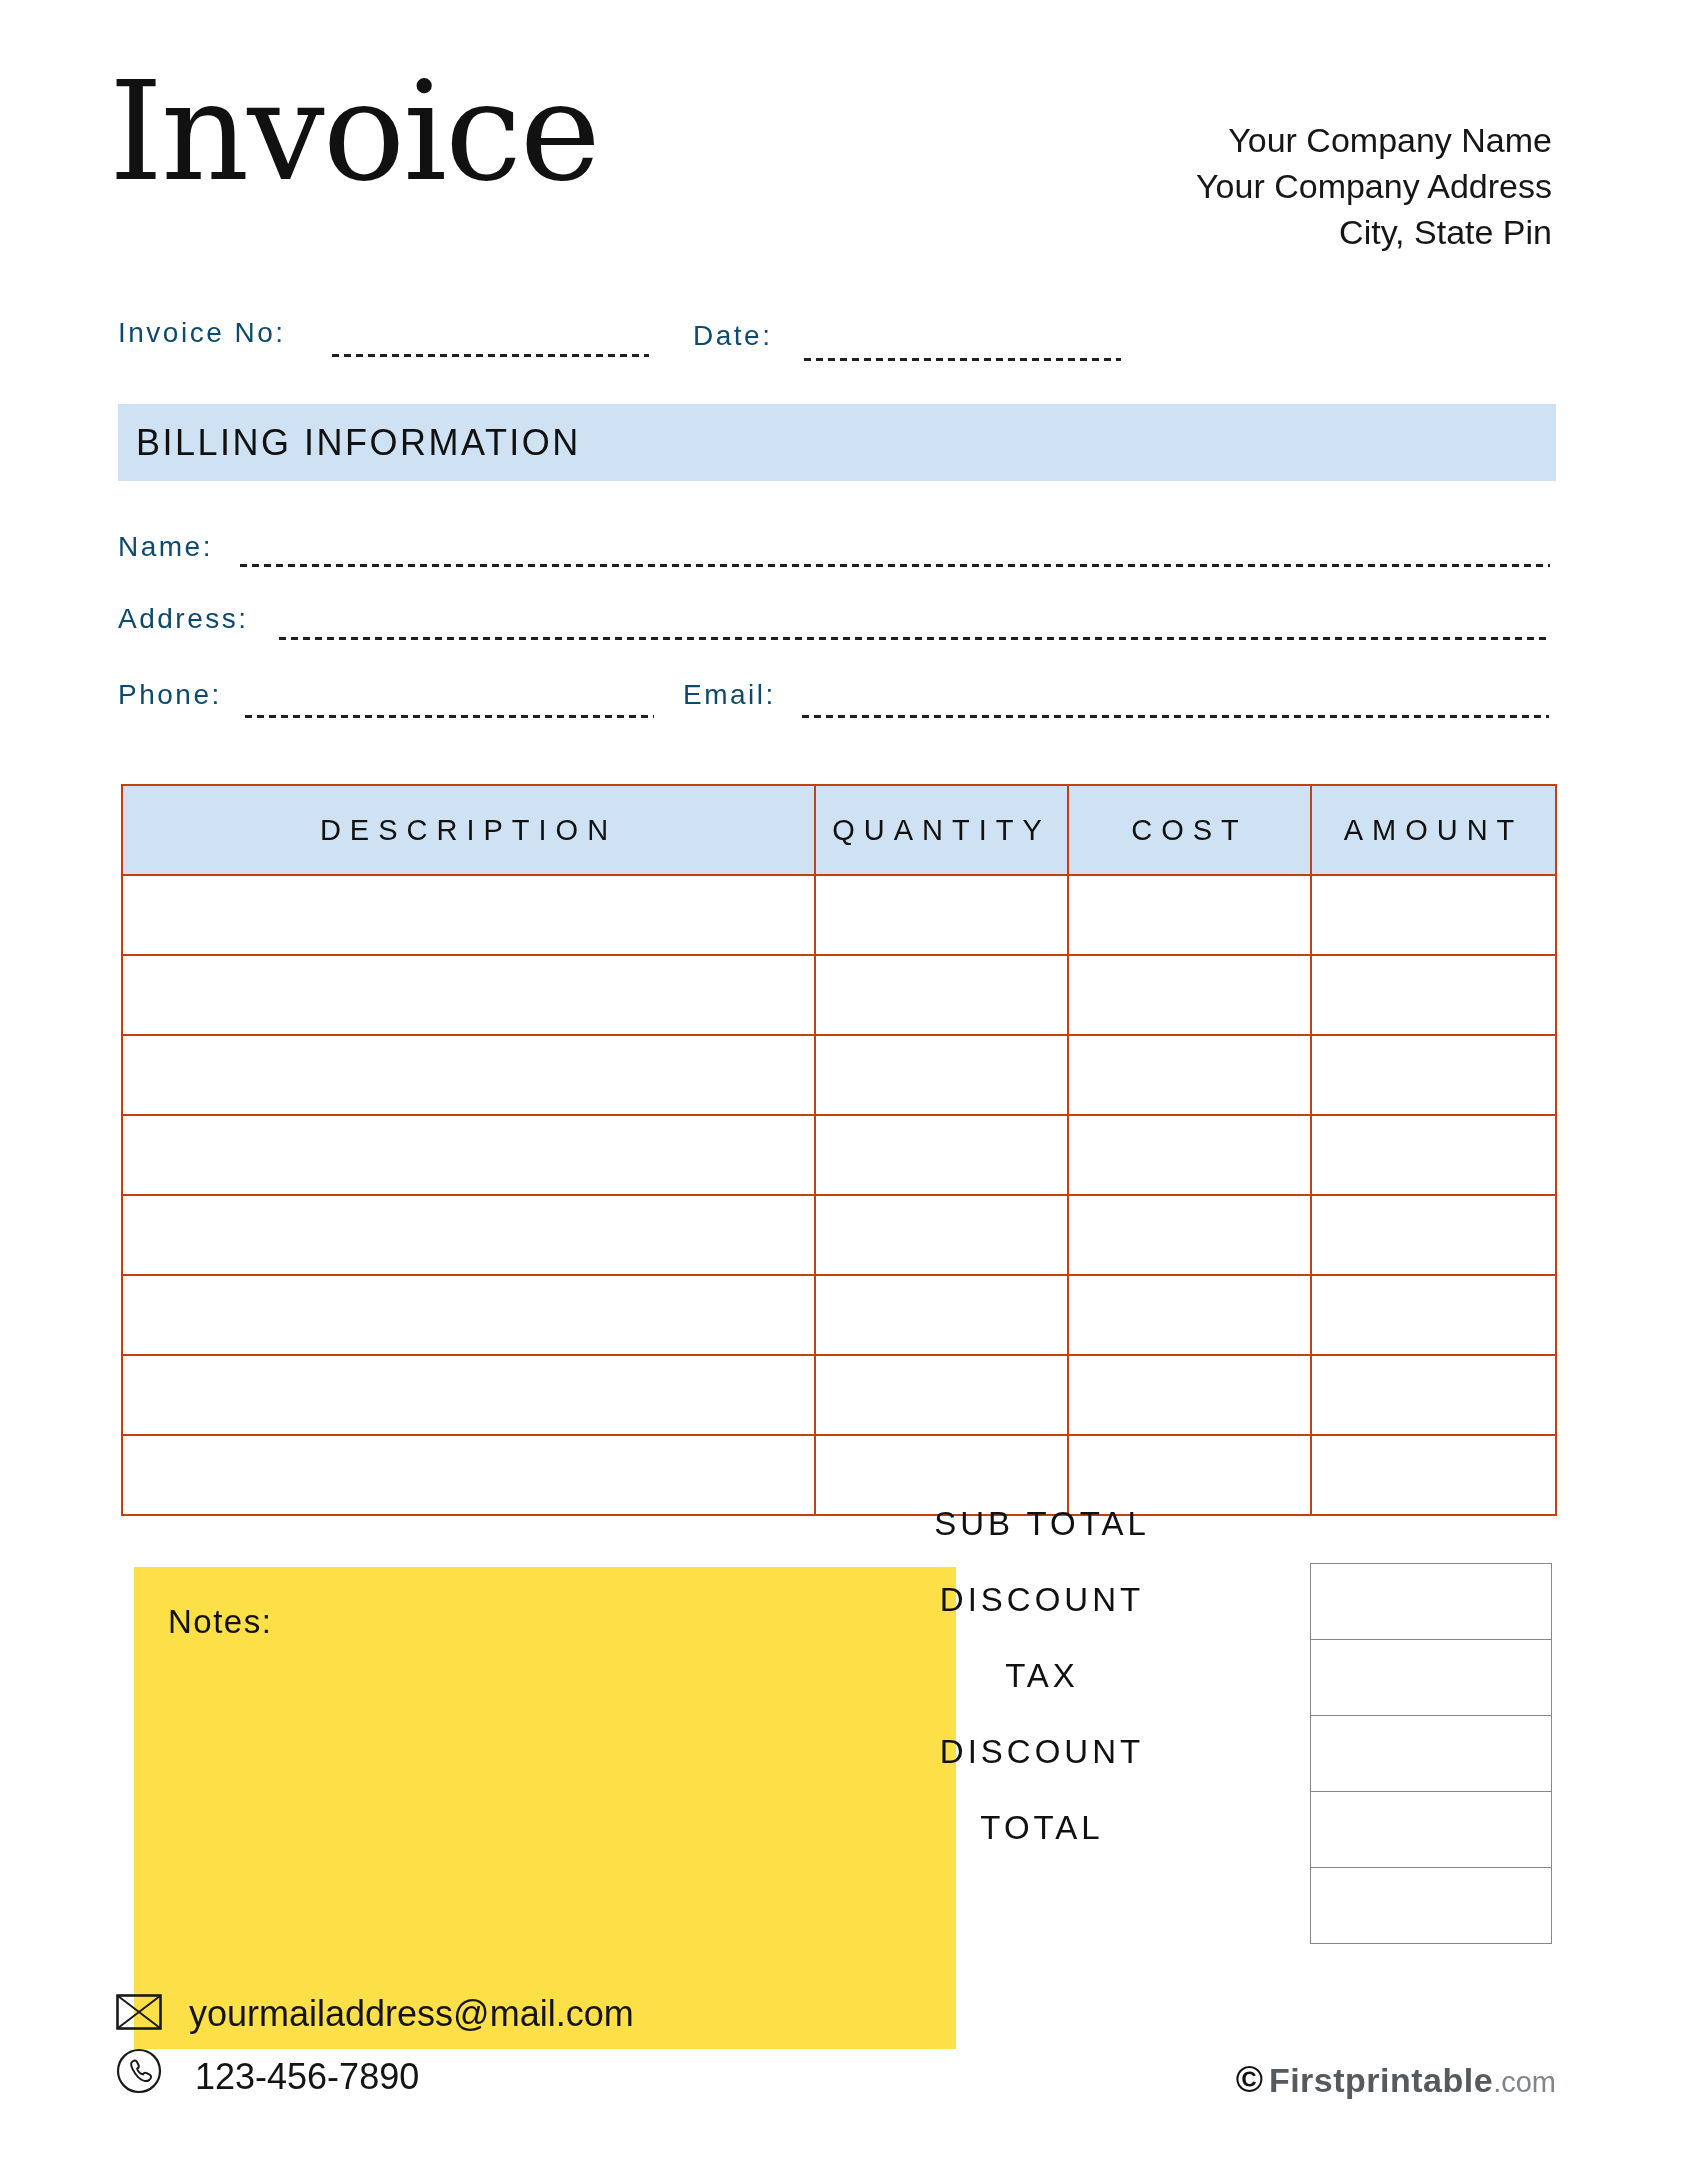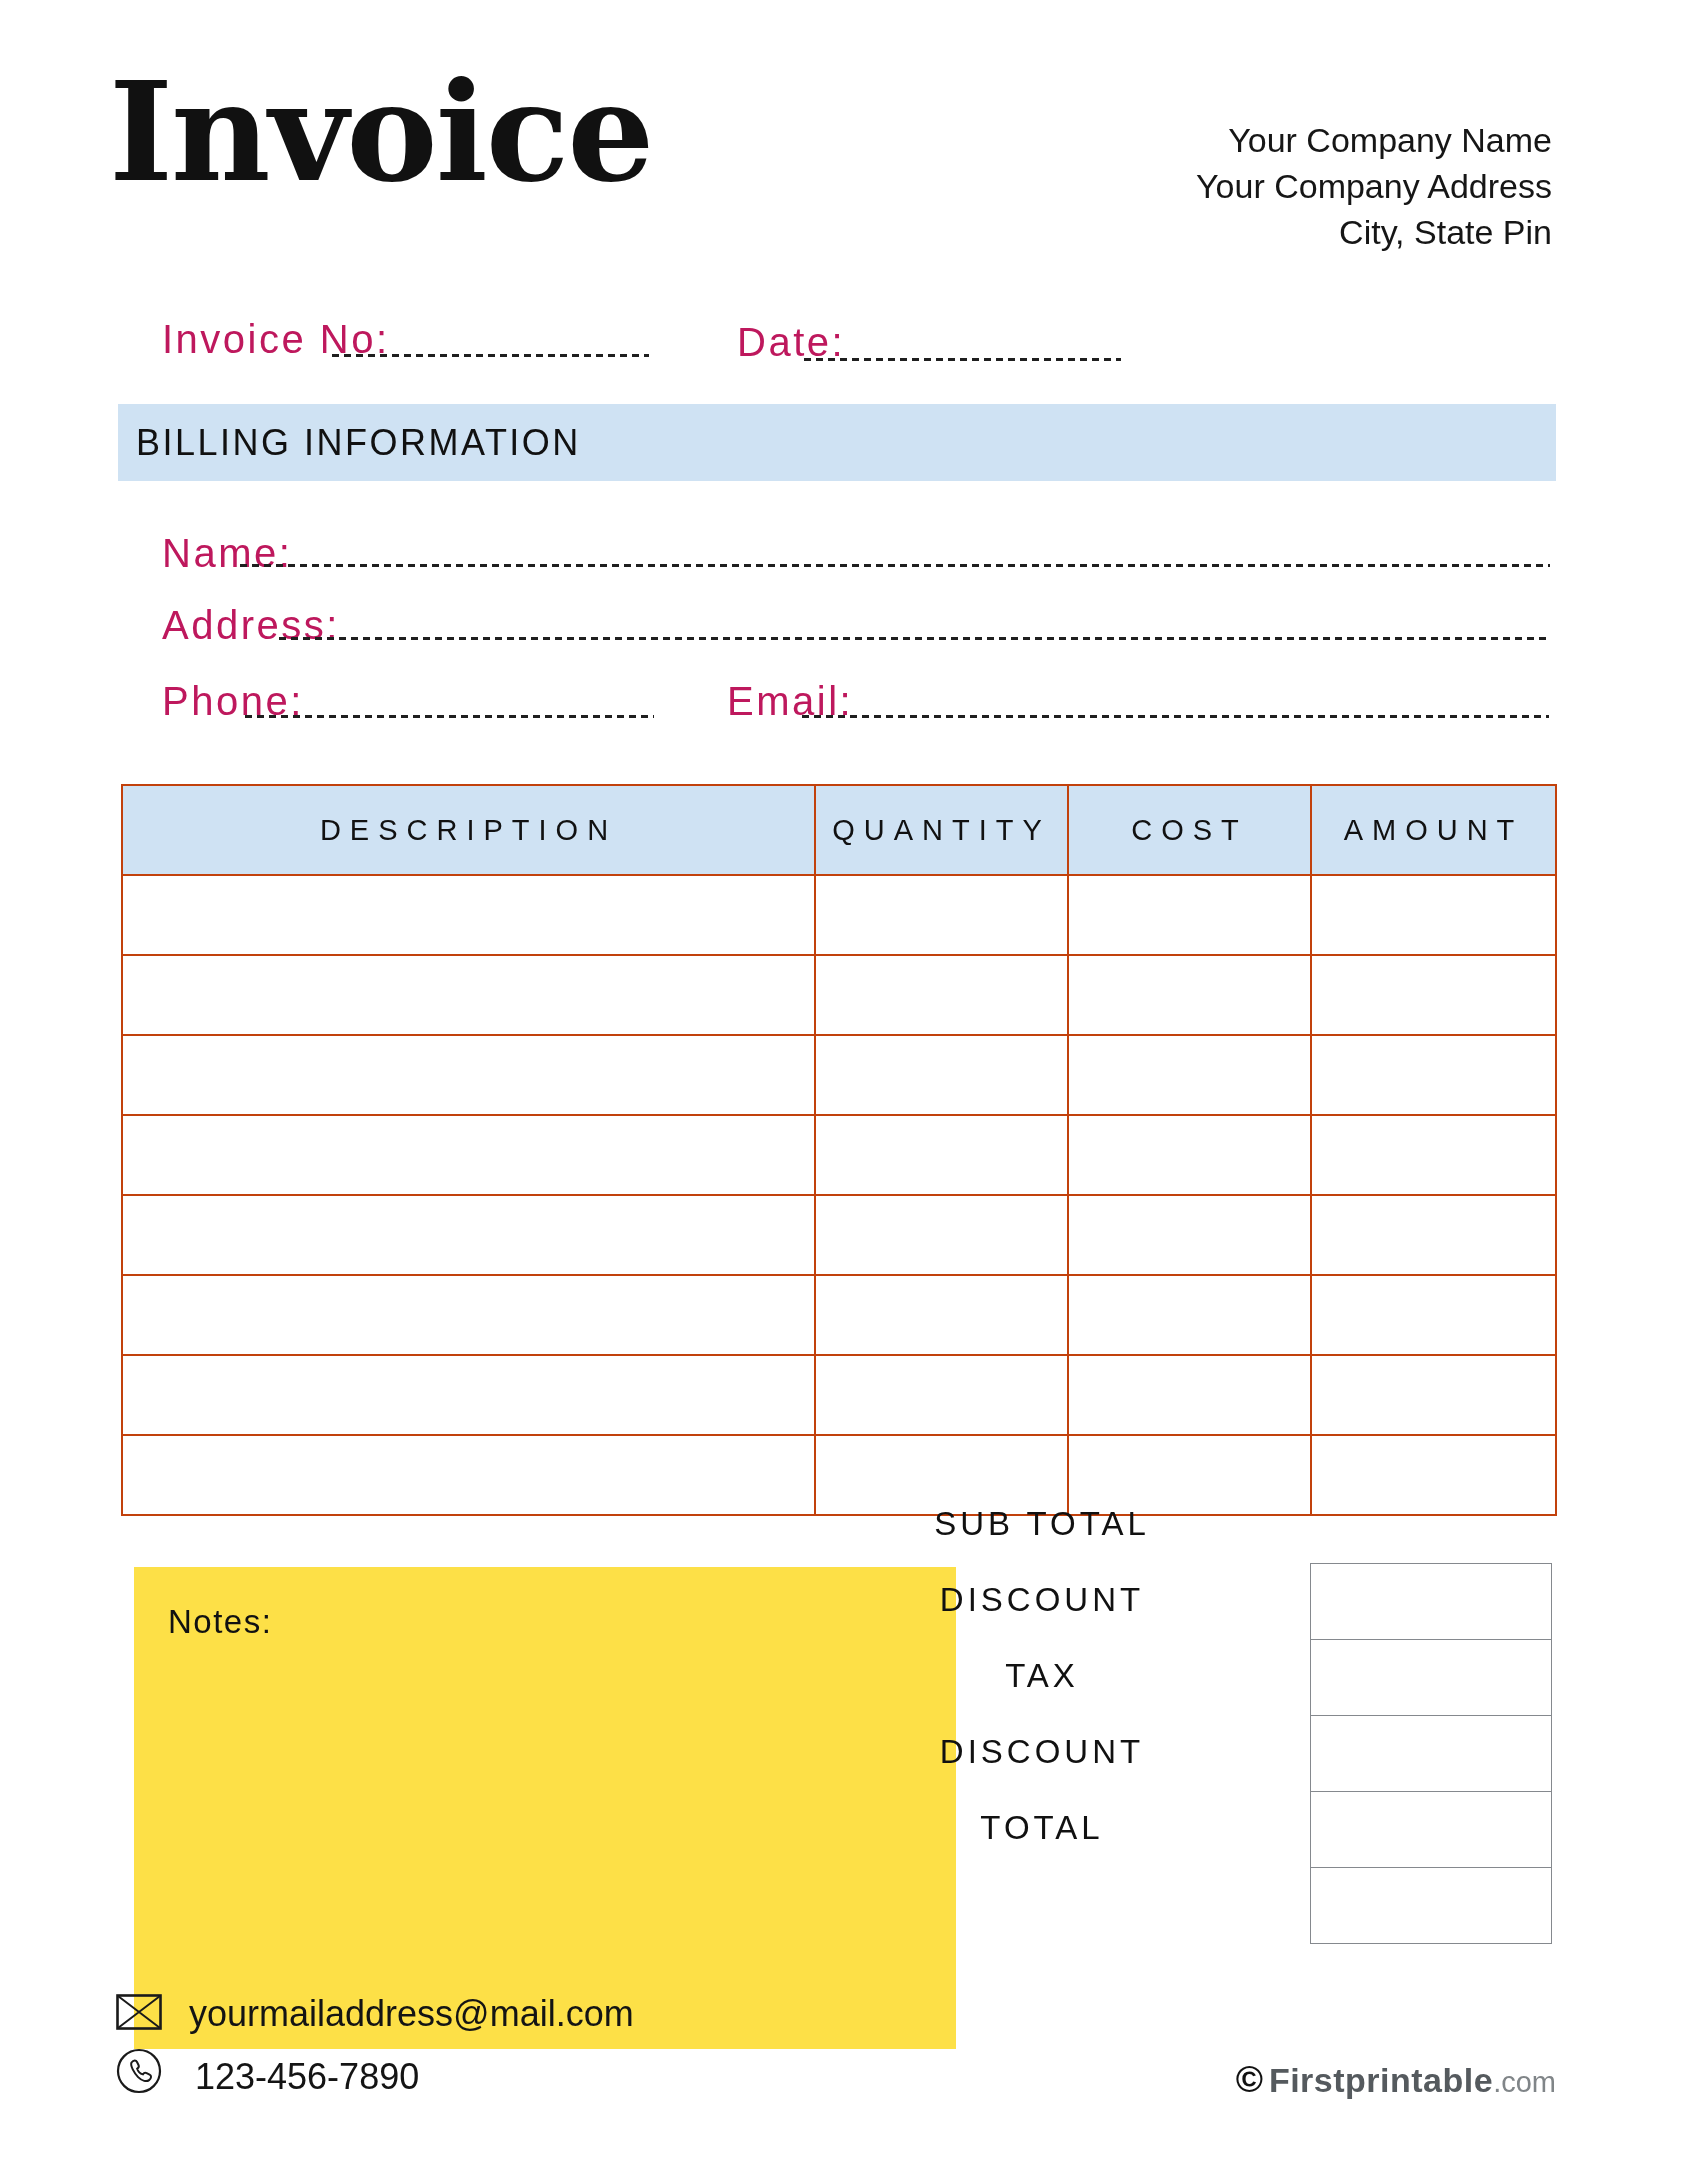--- a/index.html
+++ b/index.html
@@ -5,27 +5,27 @@
   * { margin:0; padding:0; box-sizing:border-box; }
   html,body { background:#ffffff; }
   body { font-family:"Liberation Sans", sans-serif; color:#1a1a1a; }
   .page { position:relative; width:1683px; height:2178px; background:#ffffff; overflow:hidden; }
   .abs { position:absolute; }
 
   
   .invoice-title {
     left:109px; top:57px;
     font-family:"DejaVu Serif", serif;
-    font-weight:700; font-size:137px; line-height:1.1;
+    font-weight:400; font-size:137px; line-height:1.1;
     letter-spacing:-2px; color:#111;
   }
   .company { right:131px; top:117px; text-align:right; font-size:34px; line-height:46px; color:#161616; }
 
   
-  .lbl { font-size:40px; letter-spacing:2.5px; color:#be185d;margin-left:44px; }
+  .lbl { font-size:28px; letter-spacing:2.5px; color:#0c4a6e; }
   .dash { height:3px; background:repeating-linear-gradient(90deg,#1f1f1f 0 7px, transparent 7px 12px); }
 
   
   .banner {
     left:118px; top:404px; width:1438px; height:77px;
     background:#cfe2f3; line-height:77px; padding-left:18px;
     font-size:36px; letter-spacing:2.5px; color:#111;
   }
 
   

